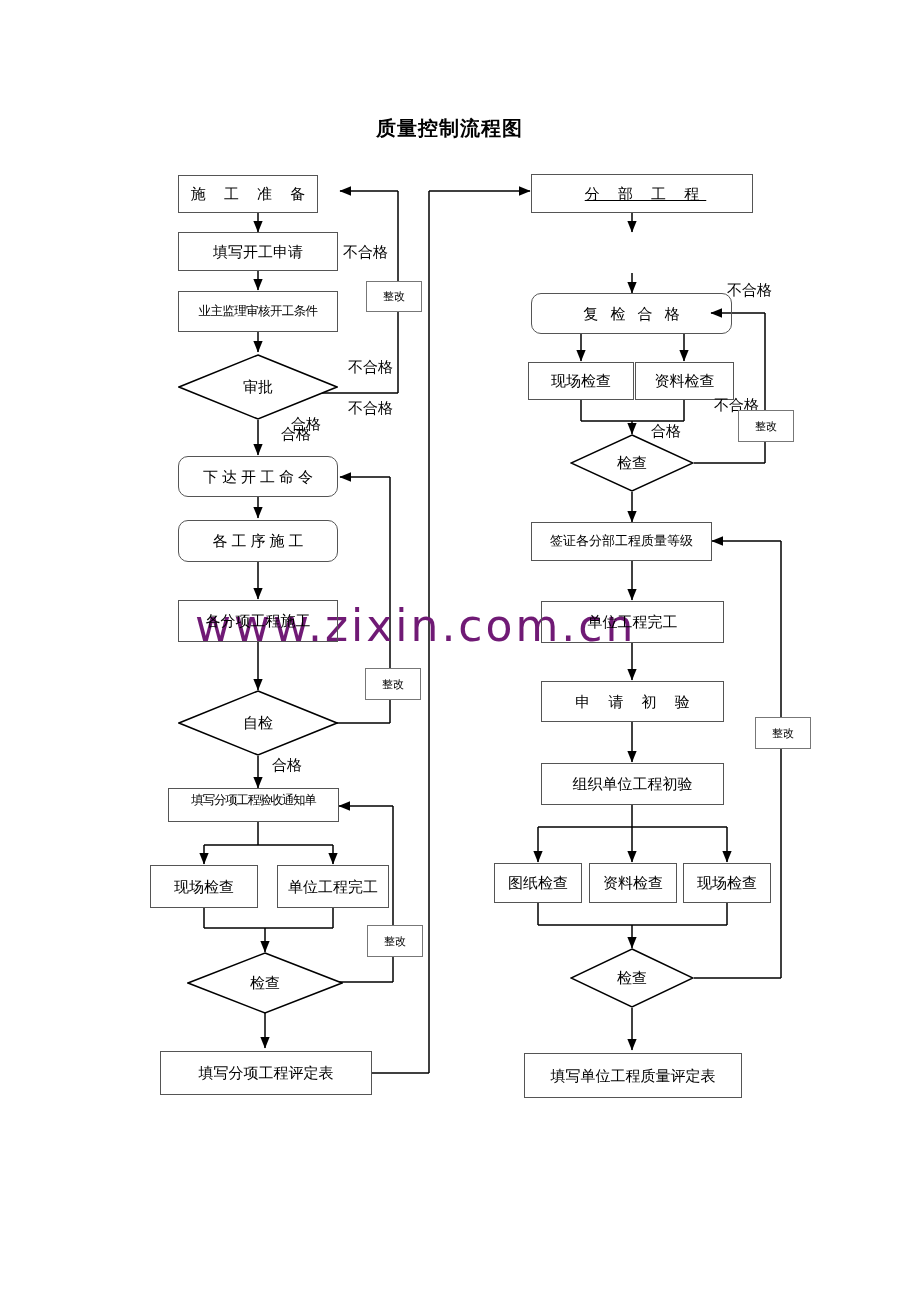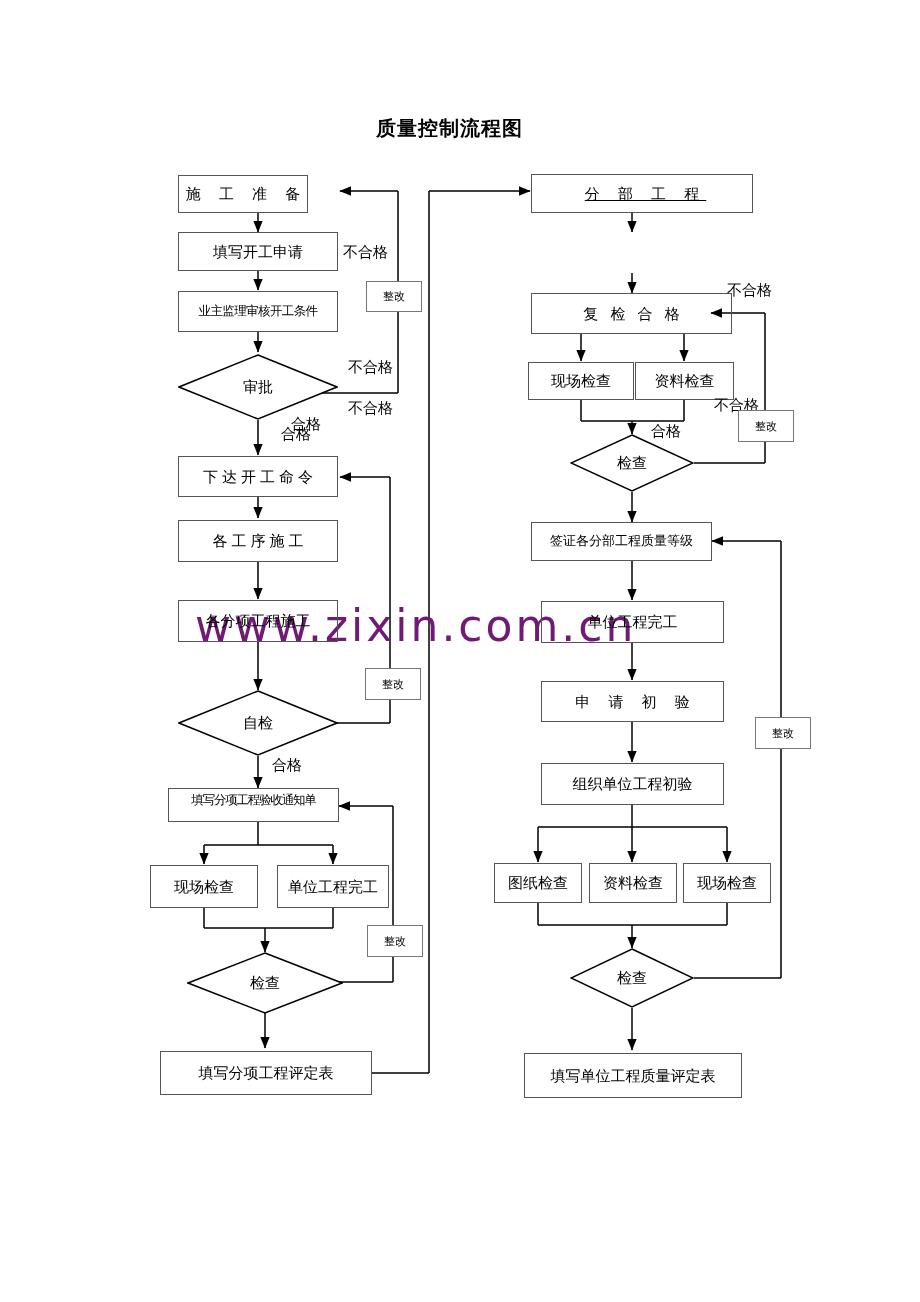--- a/index.html
+++ b/index.html
@@ -42,21 +42,21 @@
     background:transparent;
     display:flex;
     align-items:center;
     justify-content:center;
     text-align:center;
     font-size:15px;
     line-height:1.15;
     white-space:nowrap;
   }
   .node.wide-sp{letter-spacing:7px; text-indent:7px;}
-  .node.sp4{letter-spacing:4px; text-indent:4px;}
+  .node.sp4{letter-spacing:4px; text-indent:4px;border-radius:10px;}
   .node.small{font-size:13px;}
   .node.xsmall{font-size:12.5px;}
   .node.wrap{white-space:normal;align-items:flex-start;padding-top:5px;line-height:1.25;}
   .node.topalign{align-items:flex-start;padding-top:4px;}
 
   
   .amend{
     position:absolute;
     box-sizing:border-box;
     border:1.4px solid #777;
@@ -175,21 +175,21 @@
       <line x1="694" y1="978" x2="781" y2="978"></line>
       <line x1="781" y1="978" x2="781" y2="541"></line>
       <line x1="781" y1="541" x2="712" y2="541" marker-end="url(#ah)"></line>
     </g>
   </svg>
 
   <div class="title" style="left:376px;top:115px;">质量控制流程图</div>
 
   <div class="watermark">www.zixin.com.cn</div>
 
-  <div class="node wide-sp" style="left:178px;top:175px;width:130px;height:38px;">施 工 准 备</div>
+  <div class="node wide-sp" style="left:178px;top:175px;width:140px;height:38px;">施 工 准 备</div>
 
   <div class="node" style="left:178px;top:232px;width:160px;height:39px;">填写开工申请</div>
 
   <div class="node xsmall" style="left:178px;top:291px;width:160px;height:41px;letter-spacing:-0.6px;">业主监理审核开工条件</div>
 
   <div class="diamond" style="left:178px;top:354px;width:160px;height:66px;">
     <svg width="160" height="66" viewBox="0 0 160 66" xmlns="http://www.w3.org/2000/svg">
       <polygon points="80,1 159,33 80,65 1,33" fill="#fff" stroke="#000" stroke-width="1.5"></polygon>
     </svg>
     <span class="dlabel">审批</span>

